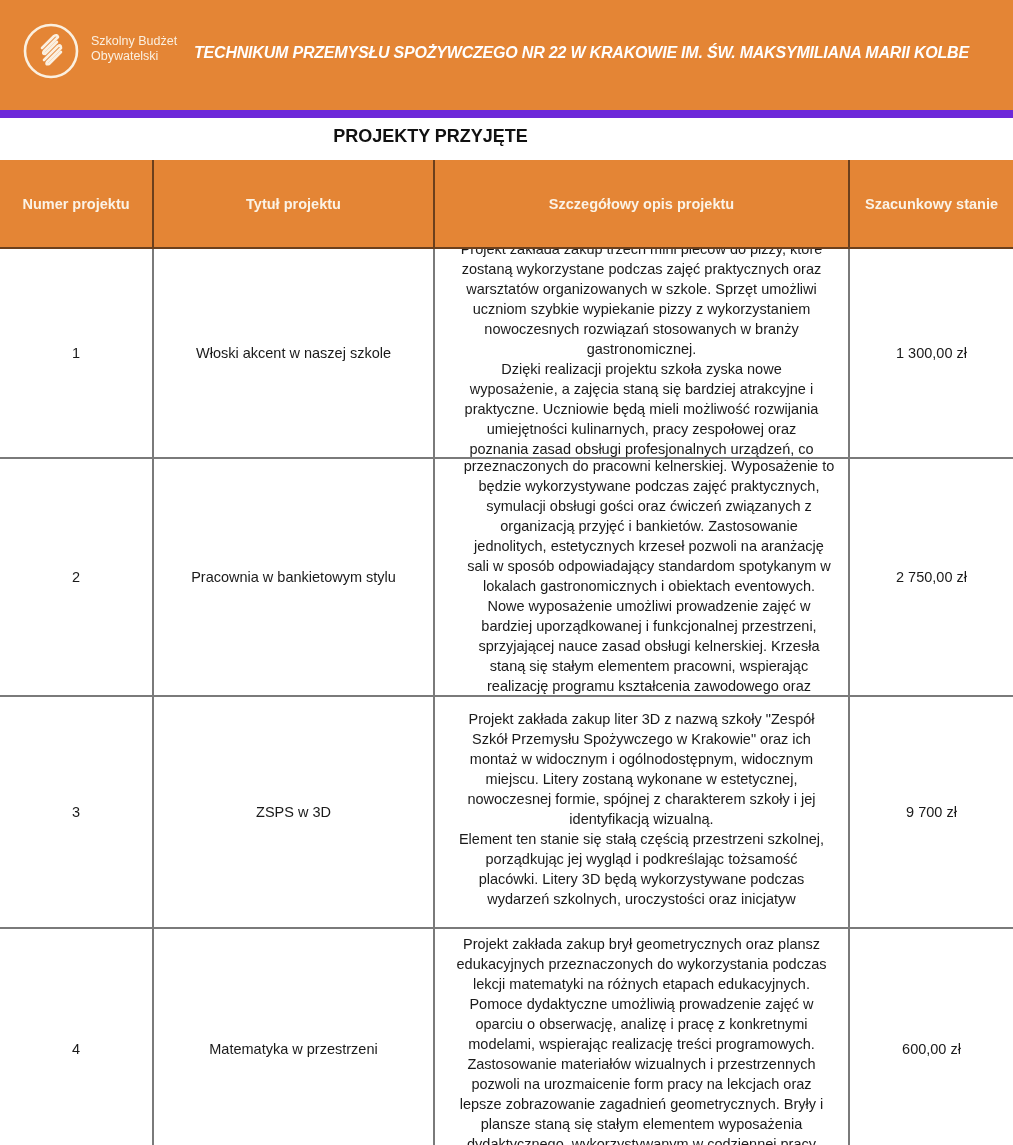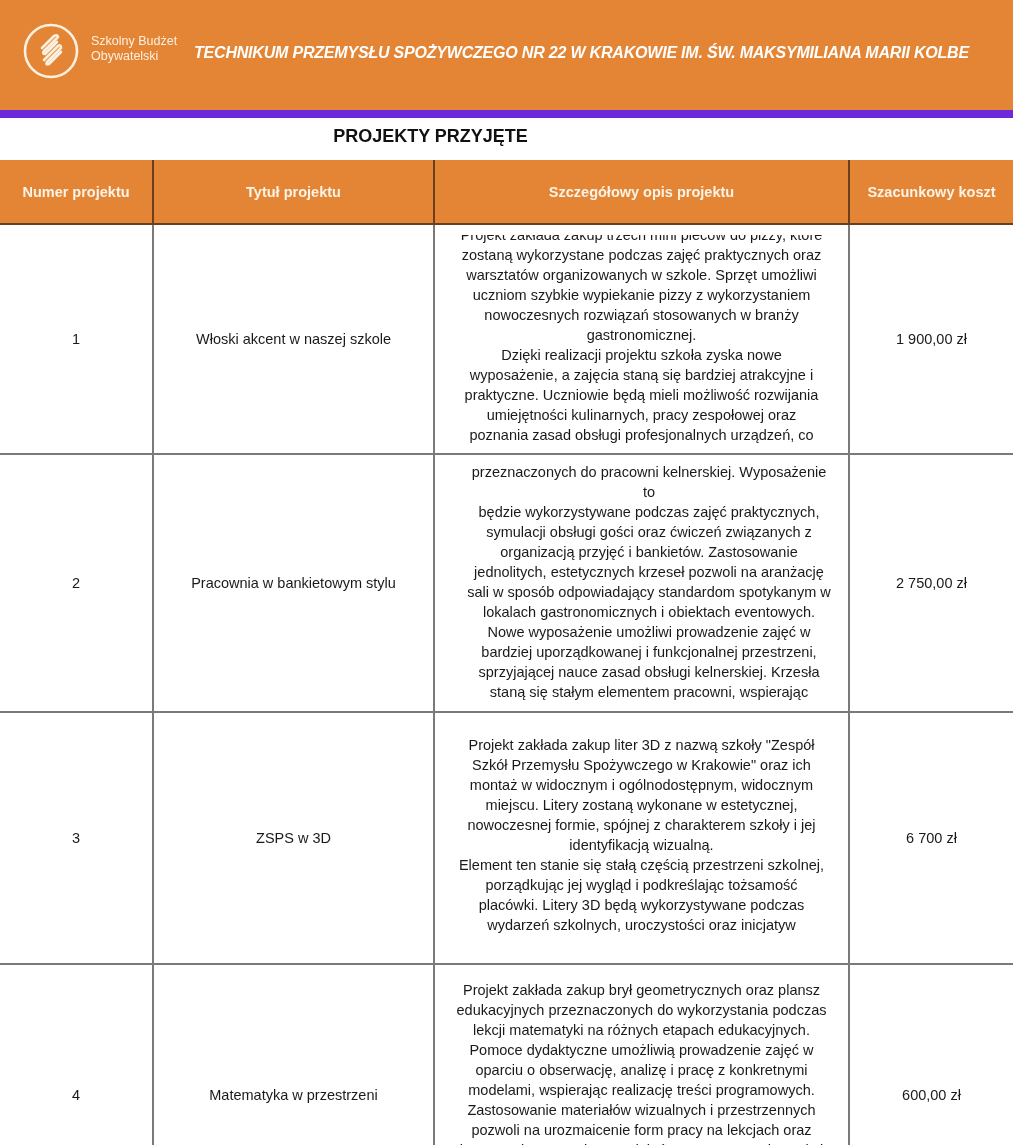--- a/index.html
+++ b/index.html
@@ -28,28 +28,28 @@
   table.projects {
     position: absolute; left: 0; top: 160px; width: 1013px;
     border-collapse: collapse; table-layout: fixed;
   }
   table.projects col.c1 { width: 153px; }
   table.projects col.c2 { width: 281px; }
   table.projects col.c3 { width: 415px; }
   table.projects col.c4 { width: 164px; }
   table.projects th {
     background: #e48535; color: #fbf3e6; font-weight: bold; font-size: 14.5px;
-    height: 63px; padding: 0; border-left: 2px solid #6b3f1c; border-right: 2px solid #6b3f1c;
+    height: 63px; padding: 12px; border-left: 2px solid #6b3f1c; border-right: 2px solid #6b3f1c;
     border-bottom: 2px solid #6b3f1c; text-align: center;
   }
   table.projects th:first-child { border-left: none; }
   table.projects th:last-child { border-right: none; }
   table.projects td {
     border: 2px solid #7a7a7a; text-align: center; vertical-align: middle;
-    font-size: 14.5px; padding: 10px; color: #1a1a1a;
+    font-size: 14.5px; padding: 0; color: #1a1a1a;
   }
   table.projects td:first-child { border-left: none; }
   table.projects td:last-child { border-right: none; }
   td.desc { position: relative; overflow: hidden; }
   td.desc .clip { overflow: hidden; position: relative; }
   td.desc .txt {
     font-size: 14.5px; line-height: 20px; padding: 0 4px; white-space: pre-line;
   }
   tr.r1 td { height: 208px; }
   tr.r2 td { height: 230px; }
@@ -87,21 +87,21 @@
       <col class="c1">
       <col class="c2">
       <col class="c3">
       <col class="c4">
     </colgroup>
   <thead>
     <tr>
       <th>Numer projektu</th>
       <th>Tytuł projektu</th>
       <th>Szczegółowy opis projektu</th>
-      <th>Szacunkowy koszt</th>
+      <th>Szacunkowy stanie</th>
     </tr>
   </thead>
   <tbody>
     <tr class="r1">
       <td>1</td>
       <td>Włoski akcent w naszej szkole</td>
       <td class="desc">
           <div class="clip">
             <div class="txt">Projekt zakłada zakup trzech mini pieców do pizzy, które
 zostaną wykorzystane podczas zajęć praktycznych oraz
@@ -109,21 +109,21 @@
 uczniom szybkie wypiekanie pizzy z wykorzystaniem
 nowoczesnych rozwiązań stosowanych w branży
 gastronomicznej.
 Dzięki realizacji projektu szkoła zyska nowe
 wyposażenie, a zajęcia staną się bardziej atrakcyjne i
 praktyczne. Uczniowie będą mieli możliwość rozwijania
 umiejętności kulinarnych, pracy zespołowej oraz
 poznania zasad obsługi profesjonalnych urządzeń, co</div>
           </div>
         </td>
-      <td>1 900,00 zł</td>
+      <td>1 300,00 zł</td>
     </tr>
     <tr class="r2">
       <td>2</td>
       <td>Pracownia w bankietowym stylu</td>
       <td class="desc">
           <div class="clip">
             <div class="txt">przeznaczonych do pracowni kelnerskiej. Wyposażenie to
 będzie wykorzystywane podczas zajęć praktycznych,
 symulacji obsługi gości oraz ćwiczeń związanych z
 organizacją przyjęć i bankietów. Zastosowanie
@@ -151,21 +151,21 @@
 nowoczesnej formie, spójnej z charakterem szkoły i jej
 identyfikacją wizualną.
 Element ten stanie się stałą częścią przestrzeni szkolnej,
 porządkując jej wygląd i podkreślając tożsamość
 placówki. Litery 3D będą wykorzystywane podczas
 wydarzeń szkolnych, uroczystości oraz inicjatyw
 uczniowskich, tworząc rozpoznawalny punkt szkoły i
 atrakcyjne tło dla dokumentowania życia szkolnego.</div>
           </div>
         </td>
-      <td>6 700 zł</td>
+      <td>9 700 zł</td>
     </tr>
     <tr class="r4">
       <td>4</td>
       <td>Matematyka w przestrzeni</td>
       <td class="desc">
           <div class="clip">
             <div class="txt">Projekt zakłada zakup brył geometrycznych oraz plansz
 edukacyjnych przeznaczonych do wykorzystania podczas
 lekcji matematyki na różnych etapach edukacyjnych.
 Pomoce dydaktyczne umożliwią prowadzenie zajęć w

